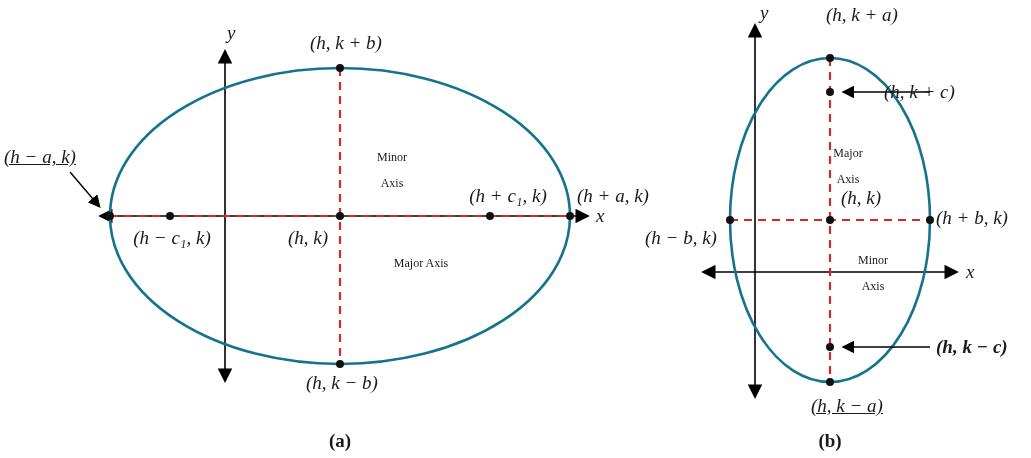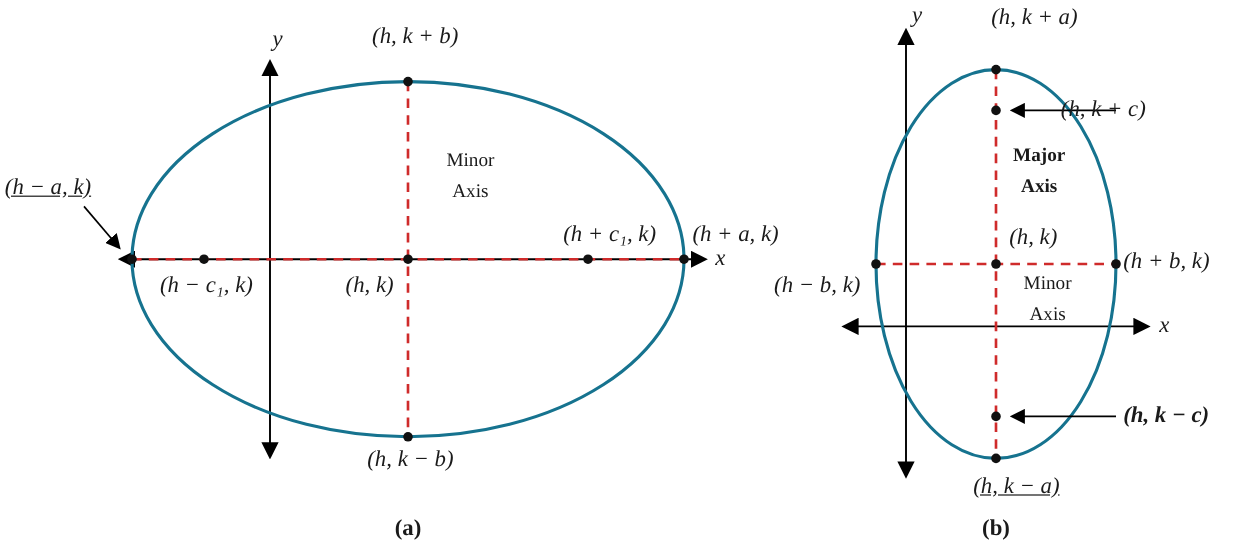--- a/index.html
+++ b/index.html
@@ -13,21 +13,21 @@
   .fig svg{position:absolute;left:0;top:0;}
   .lbl{
     position:absolute;
     font-size:19px;
     line-height:22px;
     white-space:nowrap;
     color:#1a1a1a;
   }
   .math{font-style:italic;}
   .ctr{transform:translateX(-50%);text-align:center;}
-  .axisname{font-size:16px;font-style:normal;}
+  .axisname{font-size:12px;font-style:normal;margin-top:23px;}
   .two span{display:block;line-height:26px;}
   .cap{font-weight:bold;font-size:19px;}
 </style>
 </head>
 <body>
 
 <div class="fig">
 
   <svg width="1031" height="458" viewBox="0 0 1031 458">
     <defs>
@@ -77,43 +77,44 @@
         <circle cx="730" cy="220" r="4"></circle>
         <circle cx="930" cy="220" r="4"></circle>
         <circle cx="830" cy="347" r="4"></circle>
         <circle cx="830" cy="382" r="4"></circle>
       </g>
     </g>
   </svg>
 
   <div class="lbl math" style="left:227px;top:22px;">y</div>
   <div class="lbl math" style="left:596px;top:205px;">x</div>
-  <div class="lbl math ctr" style="left:346px;top:20px;">(h, k + b)</div>
+  <div class="lbl math ctr" style="left:346px;top:32px;">(h, k + b)</div>
   <div class="lbl math" style="left:4px;top:146px;text-decoration:underline;">(h − a, k)</div>
   <div class="lbl math" style="left:577px;top:185px;">(h + a, k)</div>
   <div class="lbl math ctr" style="left:172px;top:227px;">(h − c₁, k)</div>
   <div class="lbl math ctr" style="left:508px;top:185px;">(h + c₁, k)</div>
   <div class="lbl math ctr" style="left:308px;top:227px;">(h, k)</div>
   <div class="lbl math ctr" style="left:342px;top:372px;">(h, k − b)</div>
   <div class="lbl axisname ctr two" style="left:392px;top:121px;">
     <span>Minor</span>
     <span>Axis</span>
   </div>
+  <div class="lbl axisname ctr" style="left:421px;top:229px;">Major Axis</div>
   <div class="lbl cap ctr" style="left:340px;top:430px;">(a)</div>
 
   <div class="lbl math" style="left:760px;top:2px;">y</div>
   <div class="lbl math" style="left:966px;top:261px;">x</div>
   <div class="lbl math ctr" style="left:862px;top:4px;">(h, k + a)</div>
   <div class="lbl math" style="left:884px;top:81px;">(h, k + c)</div>
   <div class="lbl math" style="left:841px;top:187px;">(h, k)</div>
   <div class="lbl math ctr" style="left:681px;top:227px;text-align:right;">(h − b, k)</div>
   <div class="lbl math" style="left:936px;top:207px;">(h + b, k)</div>
   <div class="lbl math" style="left:936px;top:336px;font-weight:bold;">(h, k − c)</div>
   <div class="lbl math ctr" style="left:847px;top:395px;text-decoration:underline;">(h, k − a)</div>
-  <div class="lbl axisname ctr two" style="left:866px;top:117px;font-weight:bold;">
+  <div class="lbl axisname ctr two" style="left:848px;top:117px;">
     <span>Major</span>
     <span>Axis</span>
   </div>
   <div class="lbl axisname ctr two" style="left:873px;top:224px;">
     <span>Minor</span>
     <span>Axis</span>
   </div>
   <div class="lbl cap ctr" style="left:830px;top:430px;">(b)</div>
 
 </div>

